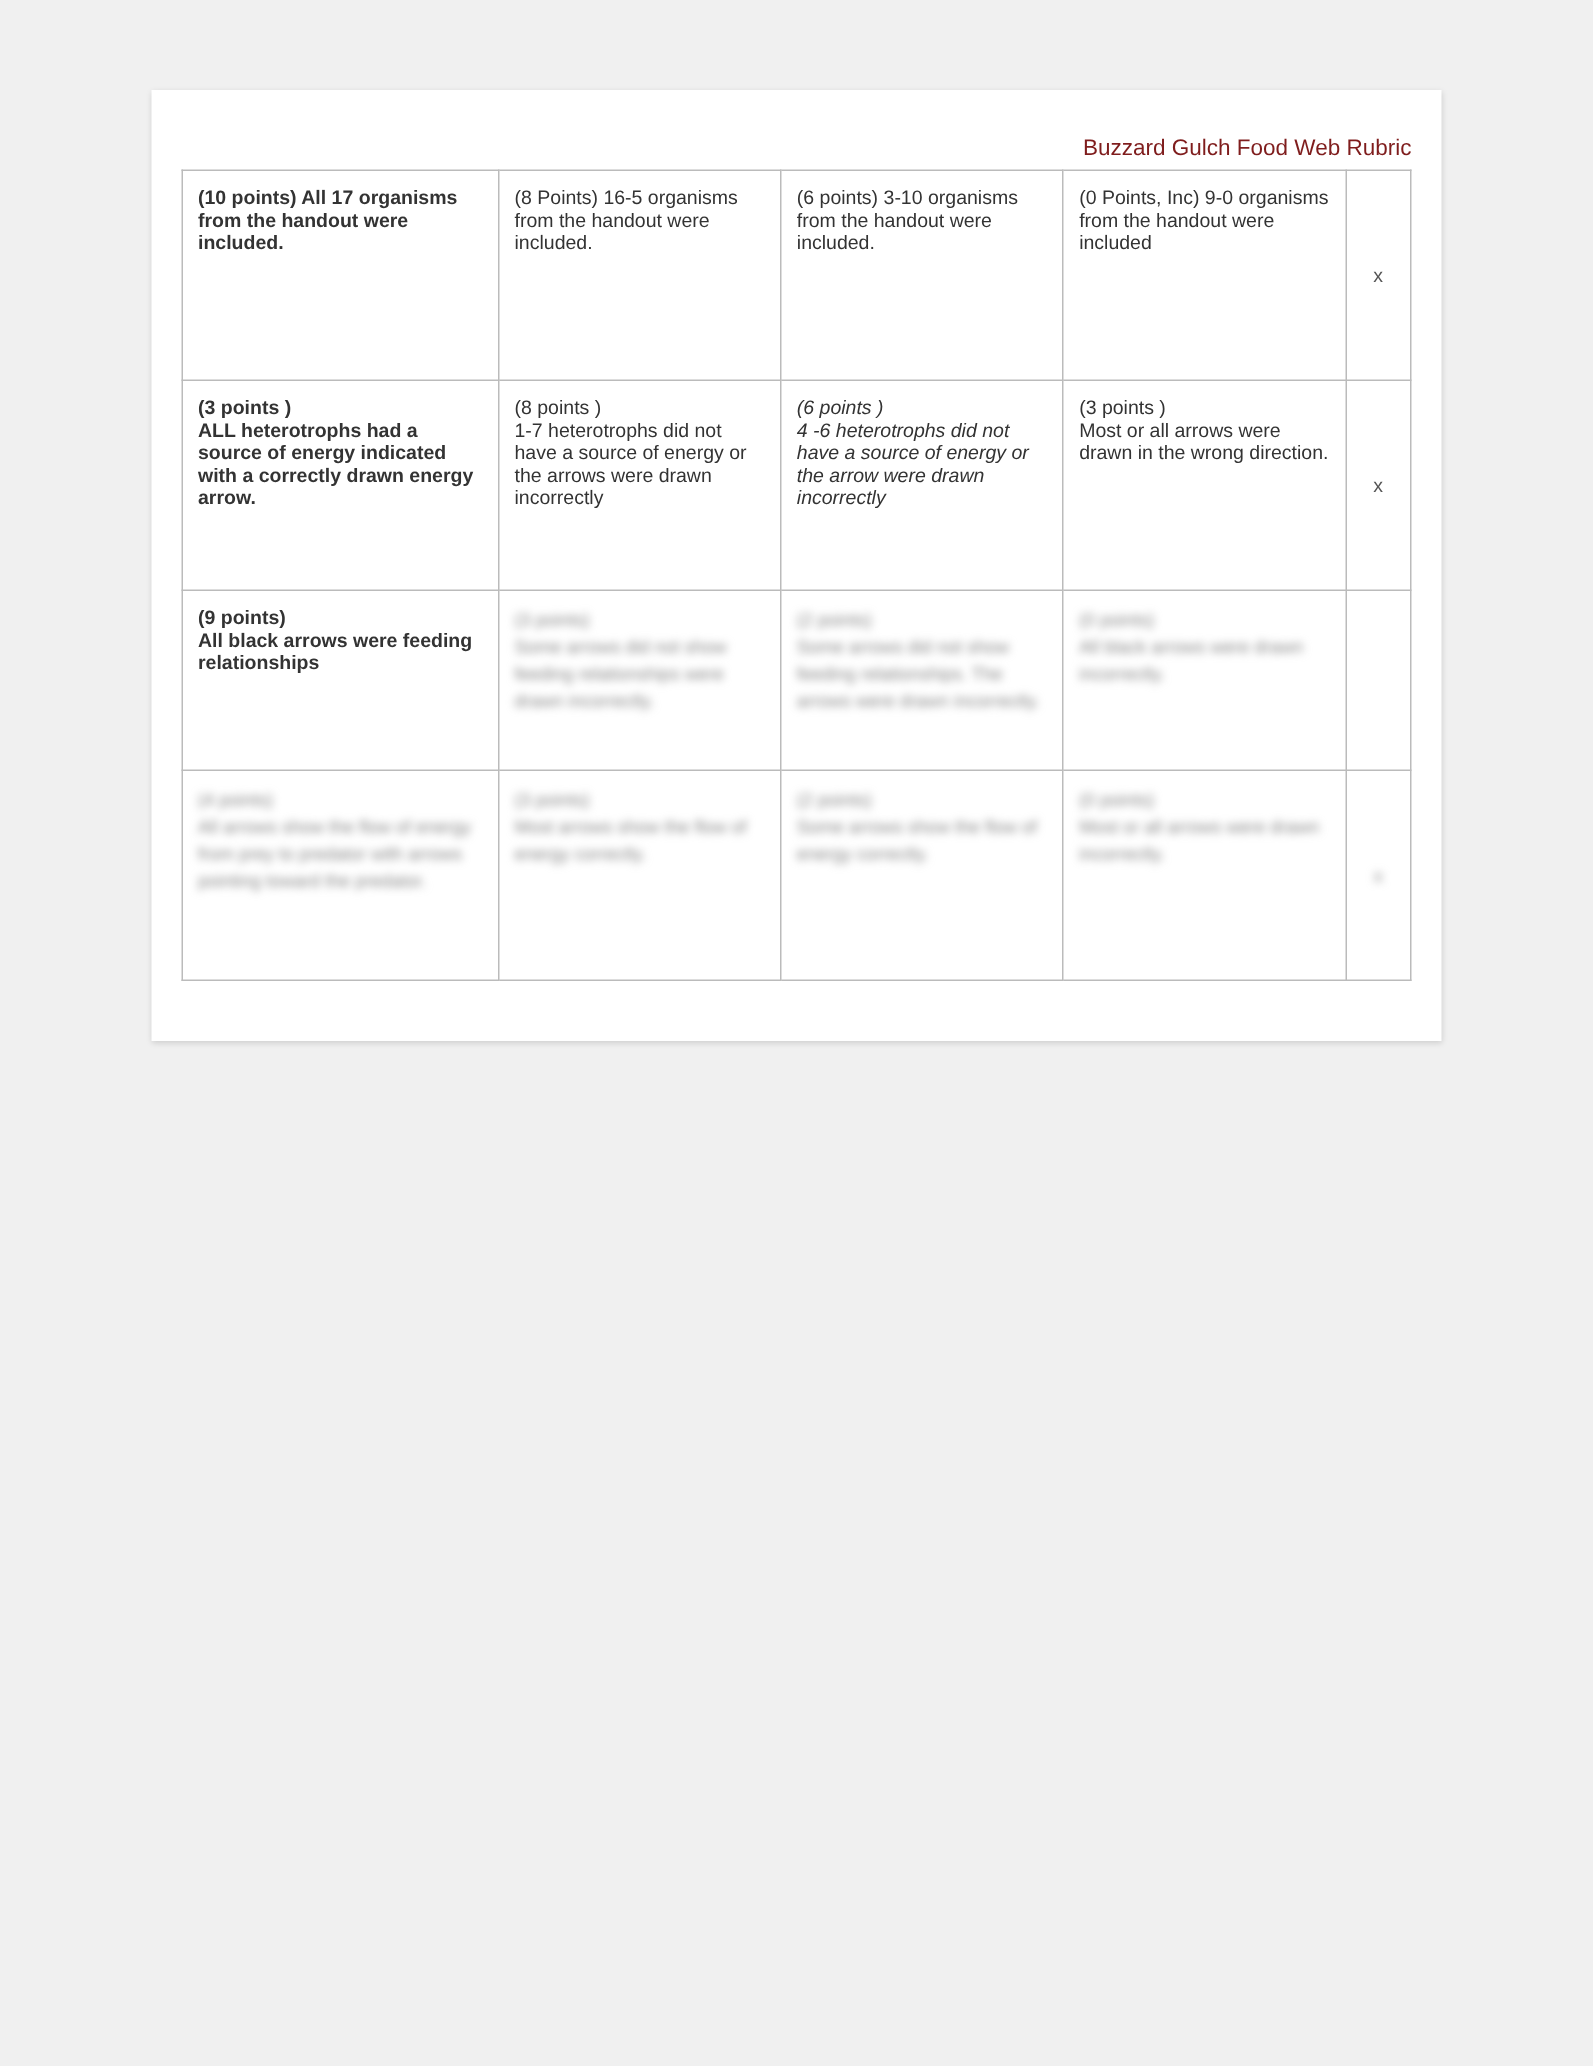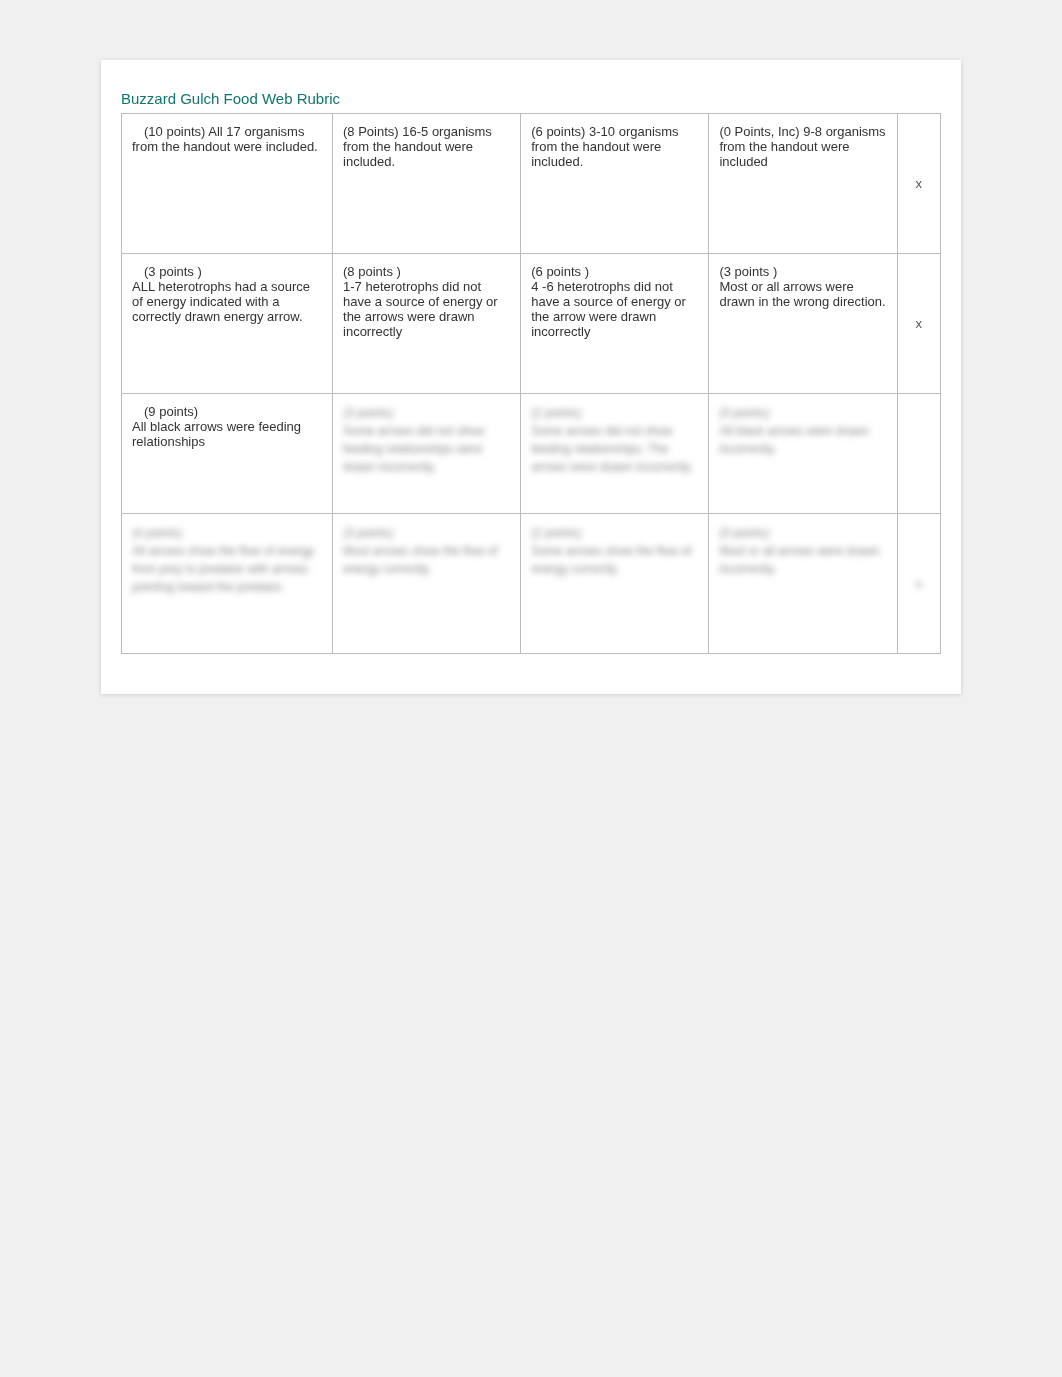--- a/index.html
+++ b/index.html
@@ -13,23 +13,23 @@
       justify-content: center;
       padding: 60px 40px;
     }
     .page {
       background: #ffffff;
       width: 860px;
       padding: 30px 20px 40px 20px;
       box-shadow: 0 1px 4px rgba(0,0,0,0.15);
     }
     .table-title {
-      text-align: left;
+      text-align: right;
       font-size: 15px;
-      color: #0f766e;
+      color: #7f1d1d;
       margin-bottom: 6px;
     }
     .rubric-table {
       width: 100%;
       border-collapse: collapse;
       font-size: 13px;
       color: #333;
     }
     .rubric-table td {
       border: 1px solid #bbb;
@@ -44,22 +44,21 @@
       font-size: 13px;
       color: #555;
     }
     .rubric-table td.col-main {
       width: 185px;
     }
     .rubric-table td.col-normal {
       width: 165px;
     }
     .cell-bold {
-      font-weight: normal;
-      margin-left: 12px;
+      font-weight: bold;
     }
     .blurred {
       filter: blur(3px);
       color: #888;
       font-size: 12px;
       line-height: 1.5;
     }
     .row-height-lg td {
       height: 140px;
     }
@@ -79,38 +78,38 @@
       <td class="col-main">
         <span class="cell-bold">(10 points) All 17 organisms  from the handout were included.</span>
       </td>
       <td class="col-normal">
         <span>(8 Points) 16-5 organisms  from the handout were included.</span>
       </td>
       <td class="col-normal">
         <span>(6 points) 3-10 organisms  from the handout were included.</span>
       </td>
       <td class="col-normal">
-        <span>(0 Points, Inc) 9-8 organisms from the handout were included</span>
+        <span>(0 Points, Inc) 9-0 organisms from the handout were included</span>
       </td>
       <td class="col-score">
         <span>x</span>
       </td>
     </tr>
 
     <tr class="row-height-lg">
       <td class="col-main">
         <span class="cell-bold" style="white-space: pre-line;">(3 points )
 ALL heterotrophs had a source of energy indicated with a correctly drawn energy arrow.</span>
       </td>
       <td class="col-normal">
         <span style="white-space: pre-line;">(8 points )
 1-7 heterotrophs did not  have a source of energy or the arrows were drawn incorrectly</span>
       </td>
       <td class="col-normal">
-        <span style="white-space: pre-line;">(6 points )
+        <span style="white-space: pre-line; font-style: italic;">(6 points )
 4 -6 heterotrophs did not  have a source of energy or the arrow were drawn incorrectly</span>
       </td>
       <td class="col-normal">
         <span style="white-space: pre-line;">(3 points )
 Most or all arrows were drawn in the wrong direction.</span>
       </td>
       <td class="col-score">
         <span>x</span>
       </td>
     </tr>

